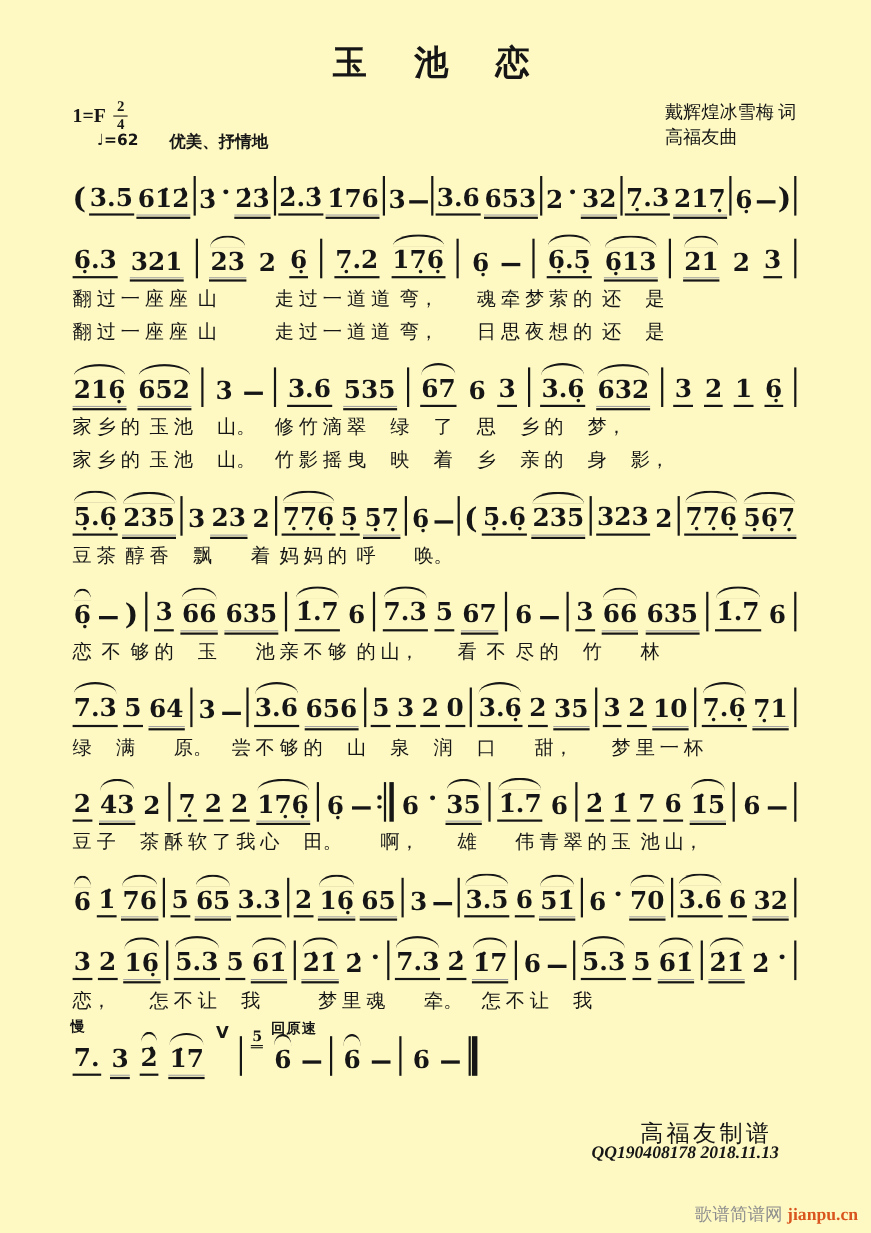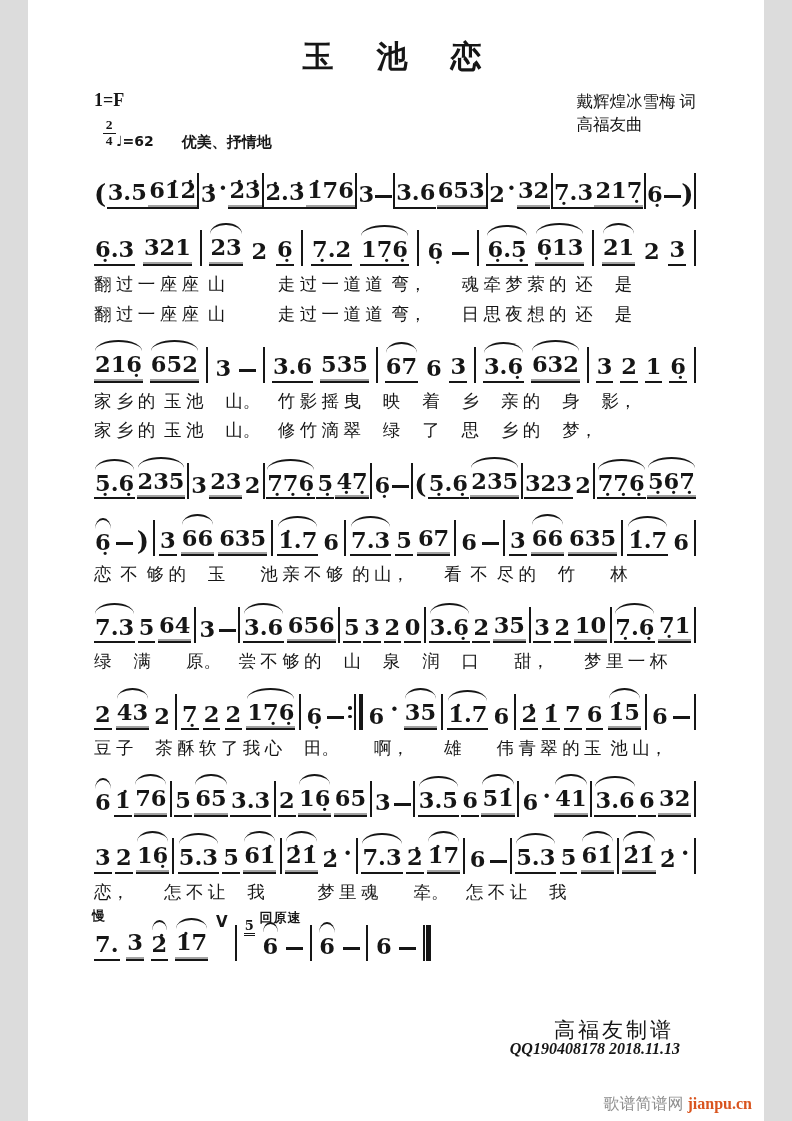--- a/index.html
+++ b/index.html
@@ -1,46 +1,46 @@
 <!DOCTYPE html>
 <html><head>
 <meta charset="utf-8">
 <style>
   html,body{margin:0;padding:0;background:#dcdcdc;}
   .sheet{
-    position:relative;width:736px;height:1121px;margin:0 auto;
-    background:#ffffff;color:#161616;overflow:hidden;
+    position:relative;width:792px;height:1121px;margin:0 auto;
+    background:#fef9c3;color:#161616;overflow:hidden;
     font-family:"Liberation Serif","DejaVu Serif",serif;
   }
   .inner{padding:40px 68px 0 66px;}
   .title{
     text-align:center;font-size:31px;font-weight:bold;
     letter-spacing:6px;line-height:1.1;
   }
   .meta-row{display:flex;justify-content:space-between;margin-top:16px;align-items:flex-start;}
-  .keysig{display:flex;align-items:center;gap:7px;font-size:18px;font-weight:bold;flex-direction:column;}
+  .keysig{display:flex;align-items:center;gap:7px;font-size:18px;font-weight:bold;}
   .timesig{display:inline-flex;flex-direction:column;font-size:13.5px;font-weight:bold;line-height:1.1;text-align:center;}
   .timesig .ts-top{border-bottom:1.5px solid #161616;padding:0 3px;}
   .credits{font-size:16.5px;line-height:1.4;text-align:left;}
   .cred-top{display:flex;align-items:center;gap:4px;}
   .cred-names{display:flex;flex-direction:row;}
   .tempo-row{display:flex;gap:28px;font-size:15px;font-weight:bold;margin-top:-16px;margin-left:22px;}
   .tempo-mark{font-family:"DejaVu Sans",sans-serif;font-size:14px;}
 
   .systems{margin-top:10px;}
   .system{margin-top:13px;}
   .notes{
     display:flex;justify-content:space-between;align-items:flex-end;
     height:44px;font-family:"DejaVu Serif","Liberation Serif",serif;
     font-weight:bold;font-size:22.5px;line-height:1;
   }
   .notes.narrow{width:56%;}
   .note{position:relative;padding:0 1px 3px;}
   .u1{border-bottom:2px solid #161616;}
-  .u2{border-bottom:4px solid #a3a3a3;}
+  .u2{border-bottom:1px solid #a3a3a3;}
   .u2::after{content:"";position:absolute;left:0;right:0;bottom:-4px;height:2px;background:#161616;}
   .slur::before{
     content:"";position:absolute;left:1px;right:1px;top:-13px;height:9px;
     border-top:2.5px solid #161616;border-radius:50% 50% 0 0 / 100% 100% 0 0;
   }
   .dotsep{padding-bottom:9px;font-size:24px;}
   .dash{width:17px;height:3px;background:#161616;margin-bottom:11px;}
   .paren{font-size:26px;font-weight:bold;padding-bottom:2px;}
   .bar{width:2px;height:36px;background:#161616;}
   .bar-final{width:8px;height:36px;border-left:2px solid #161616;border-right:5px solid #161616;box-sizing:border-box;}
@@ -169,49 +169,50 @@
             <span class="bar"></span>
             <span class="note u1 slur">3.6̣</span>
             <span class="note u2 slur">632</span>
             <span class="bar"></span>
             <span class="note u1">3</span>
             <span class="note u1">2</span>
             <span class="note u1">1</span>
             <span class="note u1">6̣</span>
             <span class="bar"></span>
           </div>
+          <div class="lyrics">家 乡 的  玉 池　 山。　修 竹 滴 翠　 绿　 了　 思　 乡 的　 梦，</div>
           <div class="lyrics">家 乡 的  玉 池　 山。　竹 影 摇 曳　 映　 着　 乡　 亲 的　 身　 影，</div>
-          <div class="lyrics">家 乡 的  玉 池　 山。　修 竹 滴 翠　 绿　 了　 思　 乡 的　 梦，</div>
         </div>
         <div class="system">
           <div class="notes">
             <span class="note u1 slur">5̣.6̣</span>
             <span class="note u2 slur">235</span>
             <span class="bar"></span>
             <span class="note">3</span>
             <span class="note u2">23</span>
             <span class="note">2</span>
             <span class="bar"></span>
             <span class="note u1 slur">7̣7̣6̣</span>
             <span class="note u1">5̣</span>
-            <span class="note u2">4̣7̣</span>
+            <span class="note u2">5̣7̣</span>
             <span class="bar"></span>
             <span class="note">6̣</span>
             <span class="dash"></span>
             <span class="bar"></span>
             <span class="paren">(</span>
             <span class="note u1">5̣.6̣</span>
             <span class="note u2 slur">235</span>
             <span class="bar"></span>
             <span class="note u1">323</span>
             <span class="note">2</span>
             <span class="bar"></span>
             <span class="note u1 slur">7̣7̣6̣</span>
             <span class="note u2 slur">5̣6̣7̣</span>
           </div>
+          <div class="lyrics">豆 茶  醇 香　 飘　　着  妈 妈 的  呼　　唤。</div>
         </div>
         <div class="system">
           <div class="notes">
             <span class="note slur">6̣</span>
             <span class="dash"></span>
             <span class="paren">)</span>
             <span class="bar"></span>
             <span class="note u1">3</span>
             <span class="note u2 slur">66</span>
             <span class="note u2">635</span>
@@ -323,21 +324,21 @@
             <span class="bar"></span>
             <span class="note">3</span>
             <span class="dash"></span>
             <span class="bar"></span>
             <span class="note u1 slur">3.5</span>
             <span class="note u1">6</span>
             <span class="note u2 slur">51̇</span>
             <span class="bar"></span>
             <span class="note">6</span>
             <span class="note dotsep">·</span>
-            <span class="note u2 slur">41</span>
+            <span class="note u2 slur">70</span>
             <span class="bar"></span>
             <span class="note u1 slur">3.6</span>
             <span class="note u1">6</span>
             <span class="note u2">32</span>
             <span class="bar"></span>
           </div>
         </div>
         <div class="system">
           <div class="notes">
             <span class="note u1">3</span>

